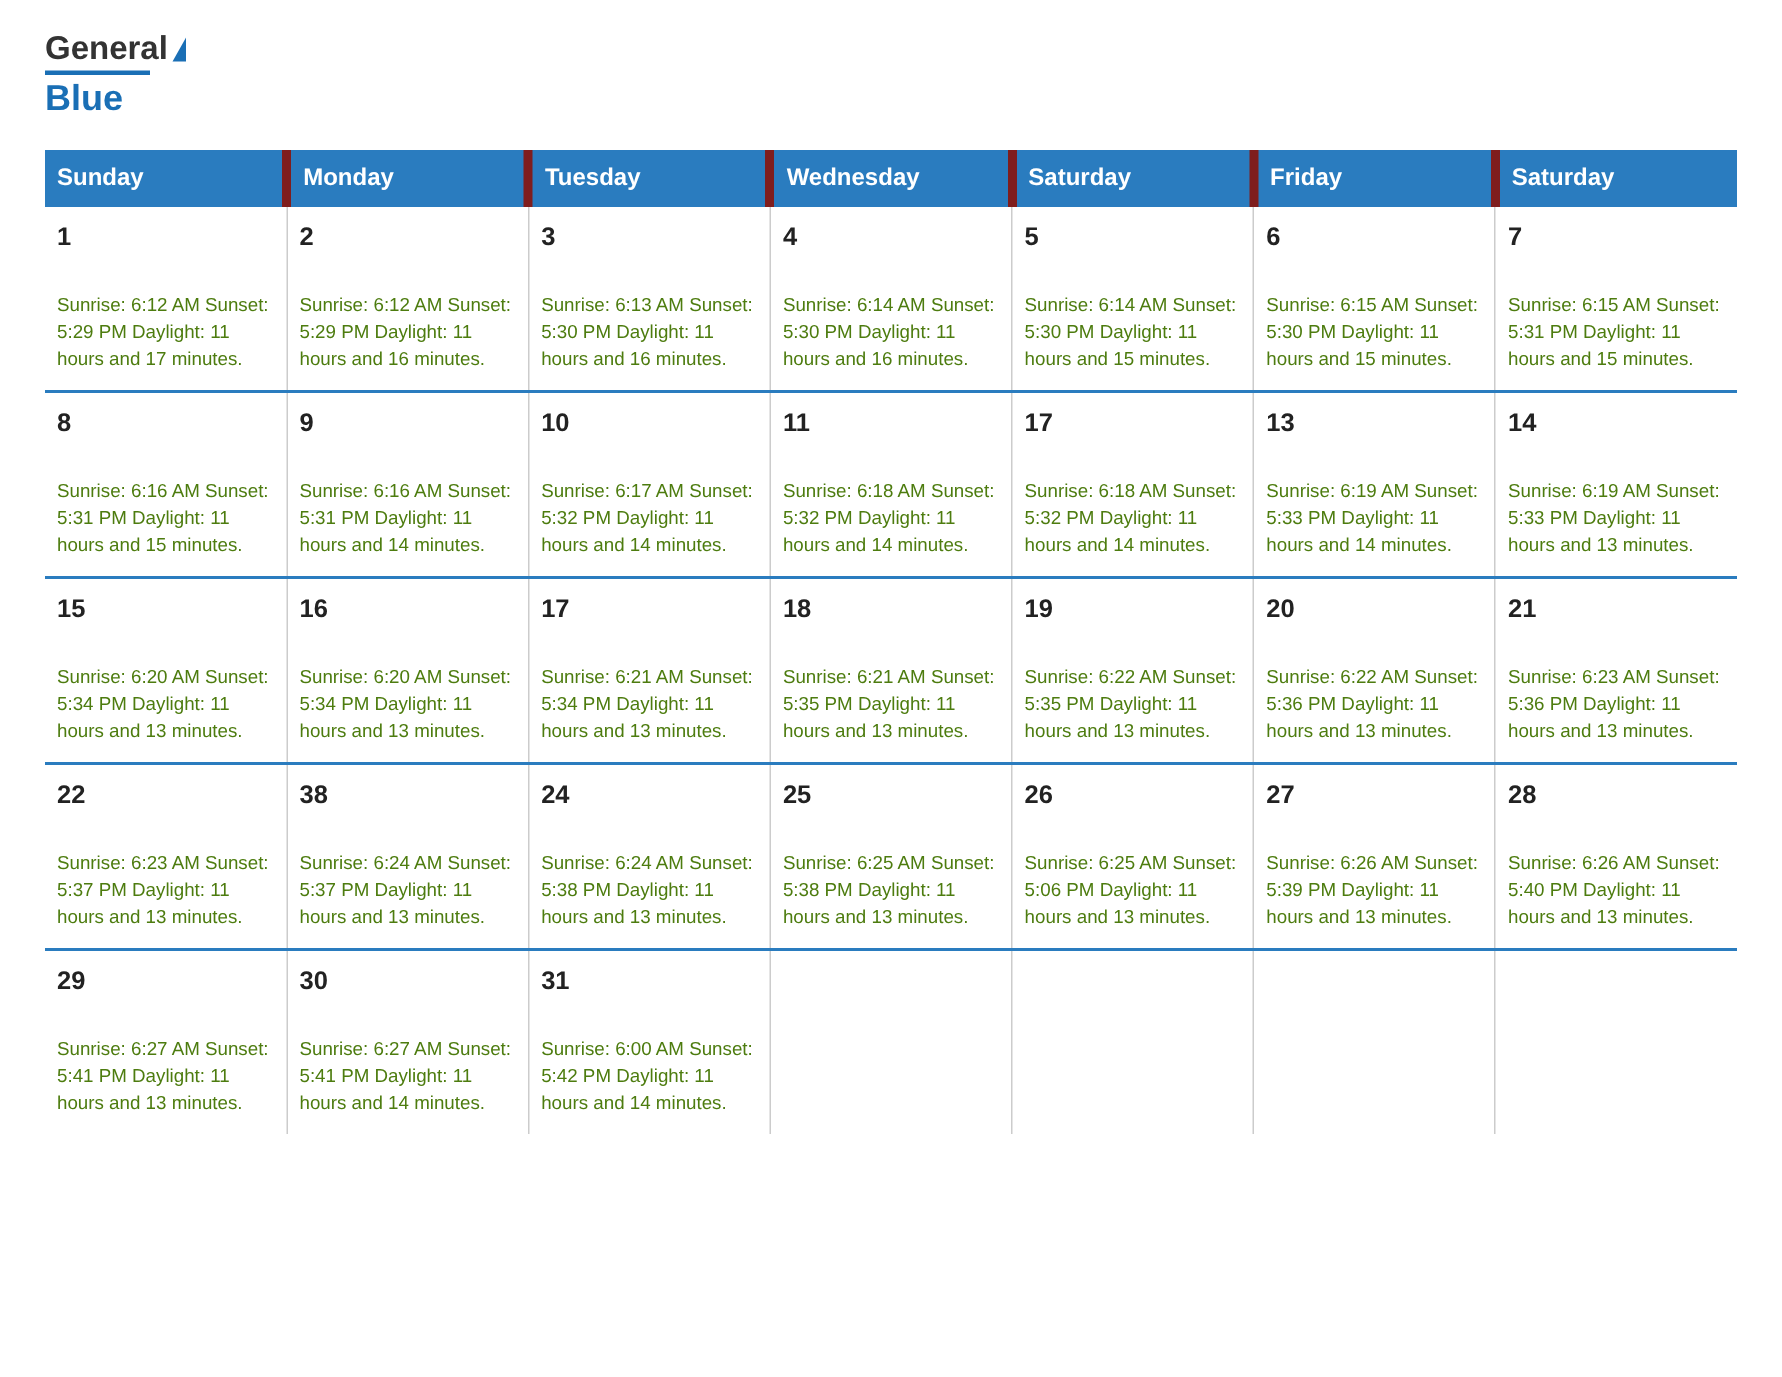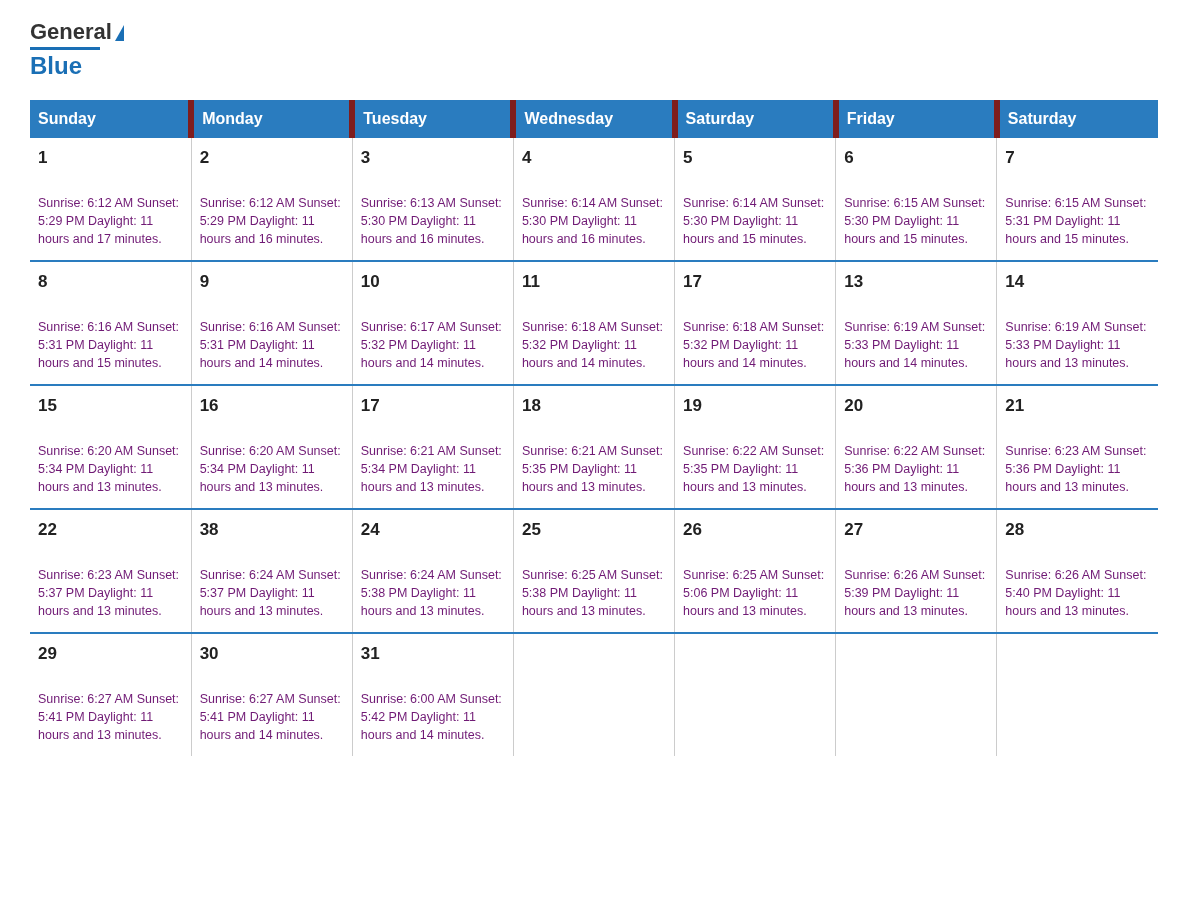--- a/index.html
+++ b/index.html
@@ -80,21 +80,21 @@
     tbody td:last-child { border-right: none; }
     .day-num {
       font-size: 17px;
       font-weight: bold;
       color: #222;
       display: block;
       margin-bottom: 4px;
     }
     .day-info {
       font-size: 12.5px;
-      color: #701a75;
+      color: #4d7c0f;
       line-height: 1.45;
       margin-top: 23px;
     }
   </style>
 </head>
 <body>
 
 <div class="header">
   <div class="logo">
     <div class="logo-text">

